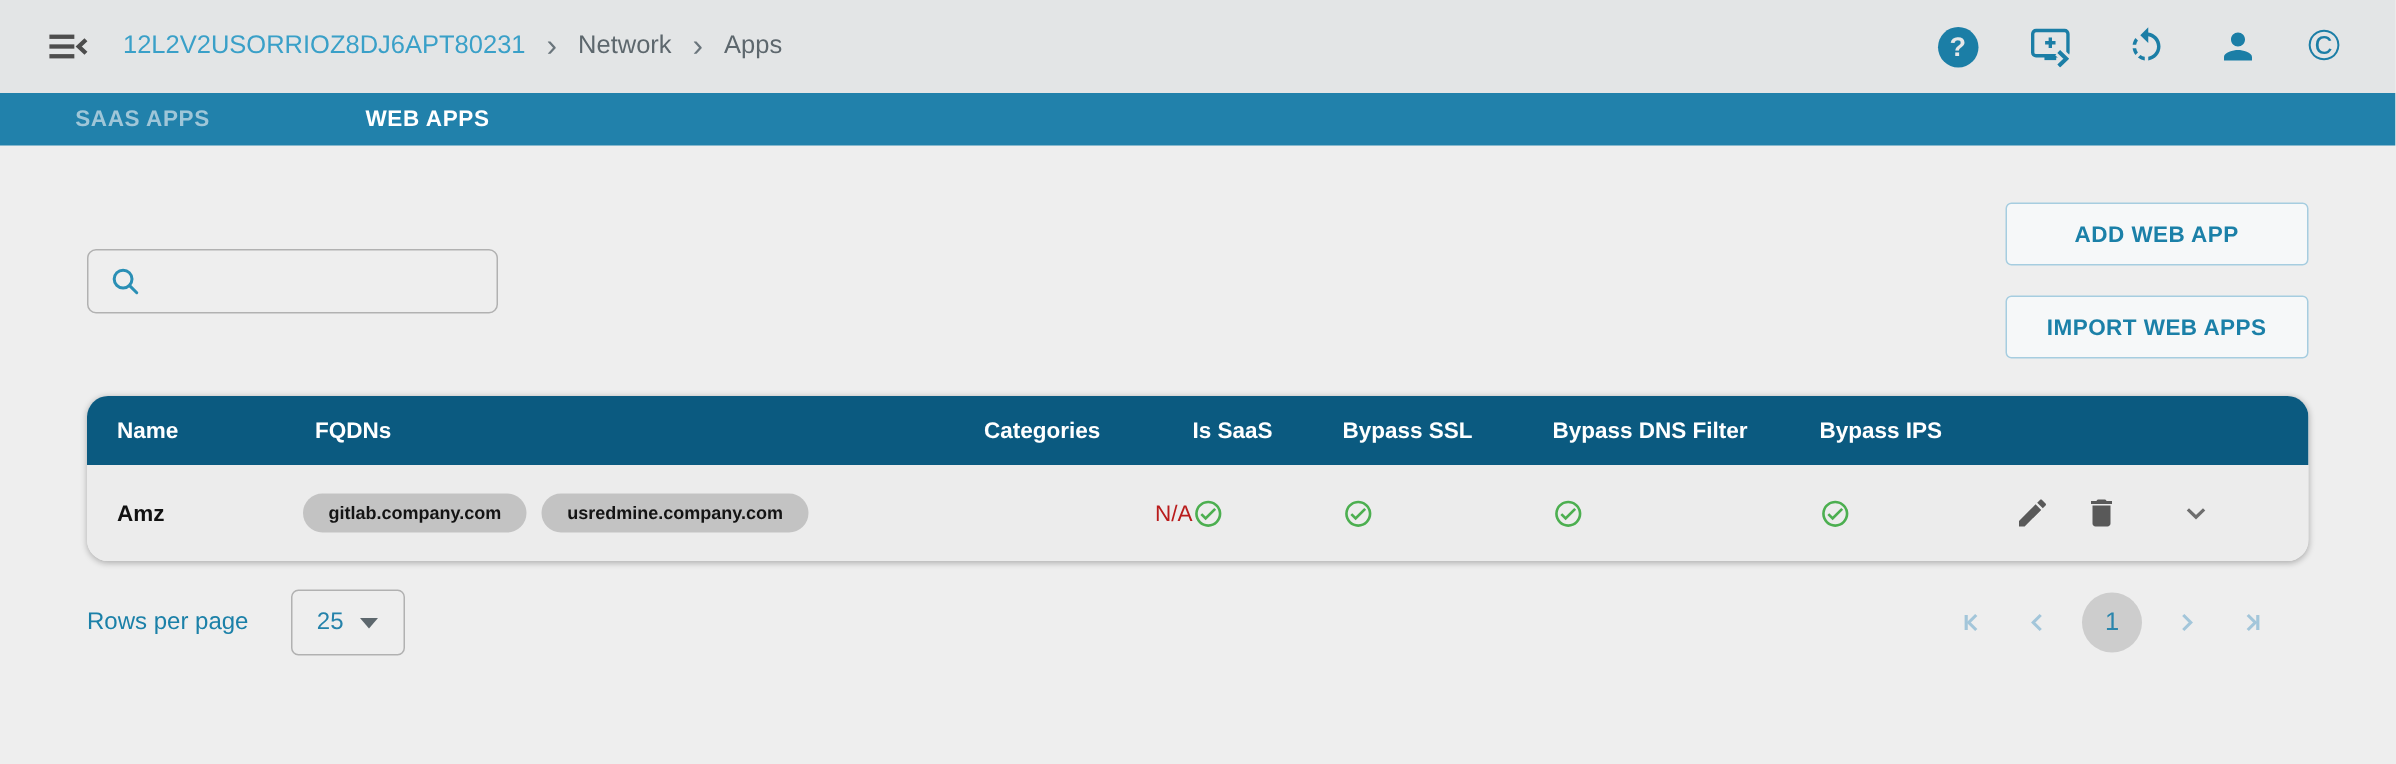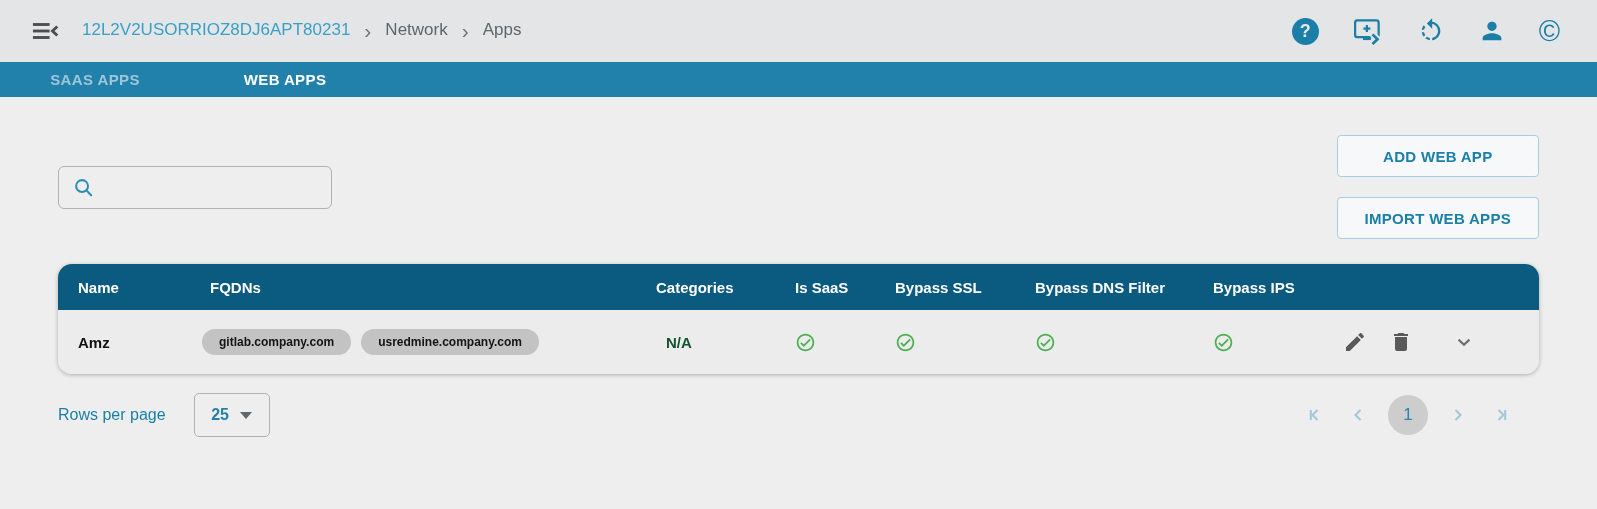--- a/index.html
+++ b/index.html
@@ -78,42 +78,41 @@
   }
   .col-name    { width:152px; padding-left:20px; }
   .col-fqdns   { width:446px; }
   .col-cat     { width:139px; }
   .col-saas    { width:100px; }
   .col-ssl     { width:140px; }
   .col-dns     { width:178px; }
   .col-ips     { width:127px; }
   .col-actions { width:199px; display:flex; align-items:center; justify-content:flex-end; padding-right:62px; }
   .cell-name { font-weight:bold; color:#111; }
-  .cell-cat  { font-weight:bold; color:#14532d; padding-left:10px; }
+  .cell-cat  { font-weight:normal; color:#b91c1c; padding-left:10px;text-align:right; }
   .chip-wrap { display:flex; gap:10px; margin-left:-8px; }
   .chip {
     background:#c3c3c3; color:#141414;
     border-radius:16px; padding:6px 17px;
     font-size:12px; font-weight:bold; white-space:nowrap;
   }
   .check-cell { display:flex; align-items:center; }
   .action-icon { display:flex; align-items:center; cursor:pointer; }
   .icon-edit   { margin-right:22px; }
   .icon-delete { margin-right:38px; }
 
   
   .pagination-row { margin-top:19px; display:flex; justify-content:space-between; align-items:center;text-align:center; }
   .rpp { display:flex; align-items:center; gap:28px; }
   .rpp-label { color:#1b80a8; font-size:16px; }
   .rpp-select {
     width:76px; height:44px;
     border:1px solid #b1b1b1; border-radius:5px;
     display:flex; align-items:center; justify-content:center; gap:11px;
     cursor:pointer;
-    font-weight:bold;
   }
   .rpp-value { color:#2482aa; font-size:16px; }
   .caret-down {
     width:0; height:0;
     border-left:6px solid transparent; border-right:6px solid transparent;
     border-top:7px solid #5d676d;
   }
   .pager { display:flex; align-items:center; gap:18px; margin-right:27px; }
   .pager-btn { display:flex; align-items:center; justify-content:center; cursor:pointer; }
   .page-circle {

